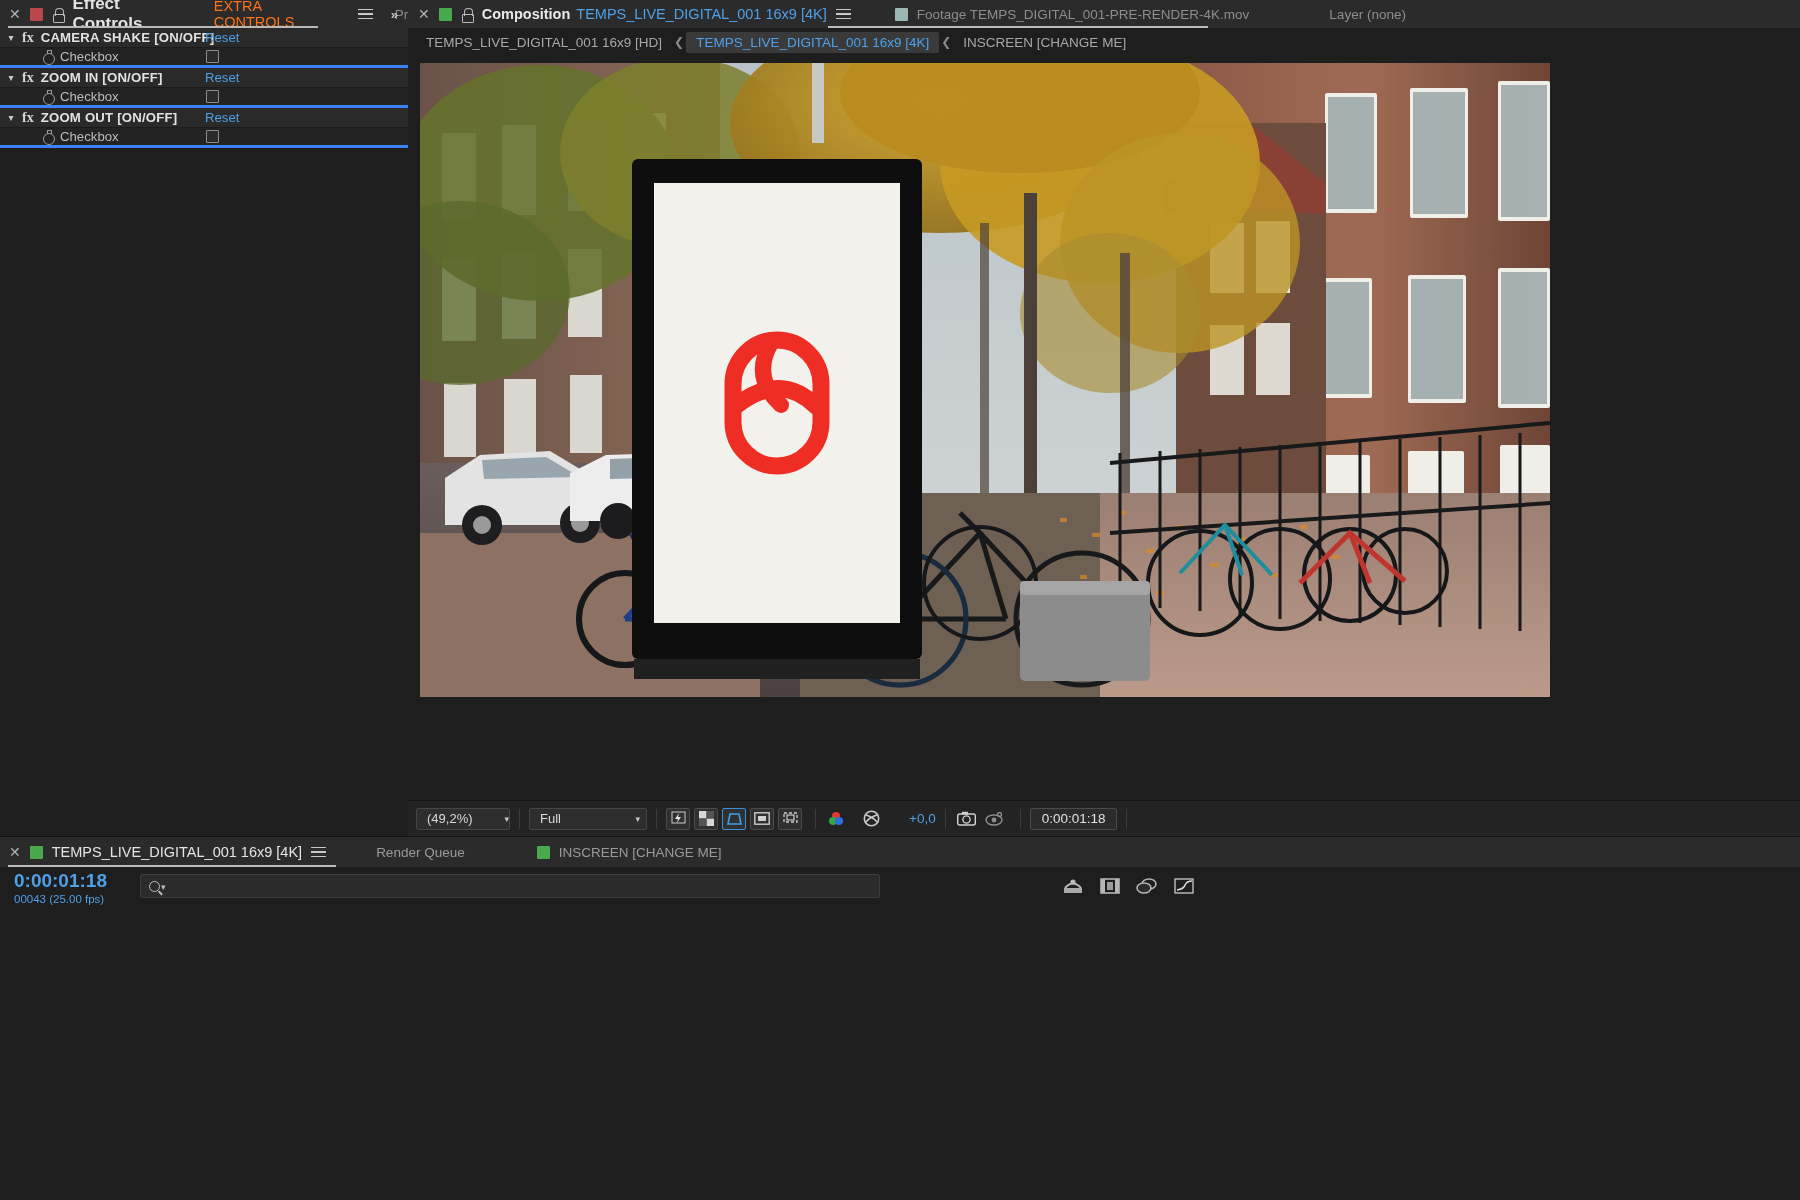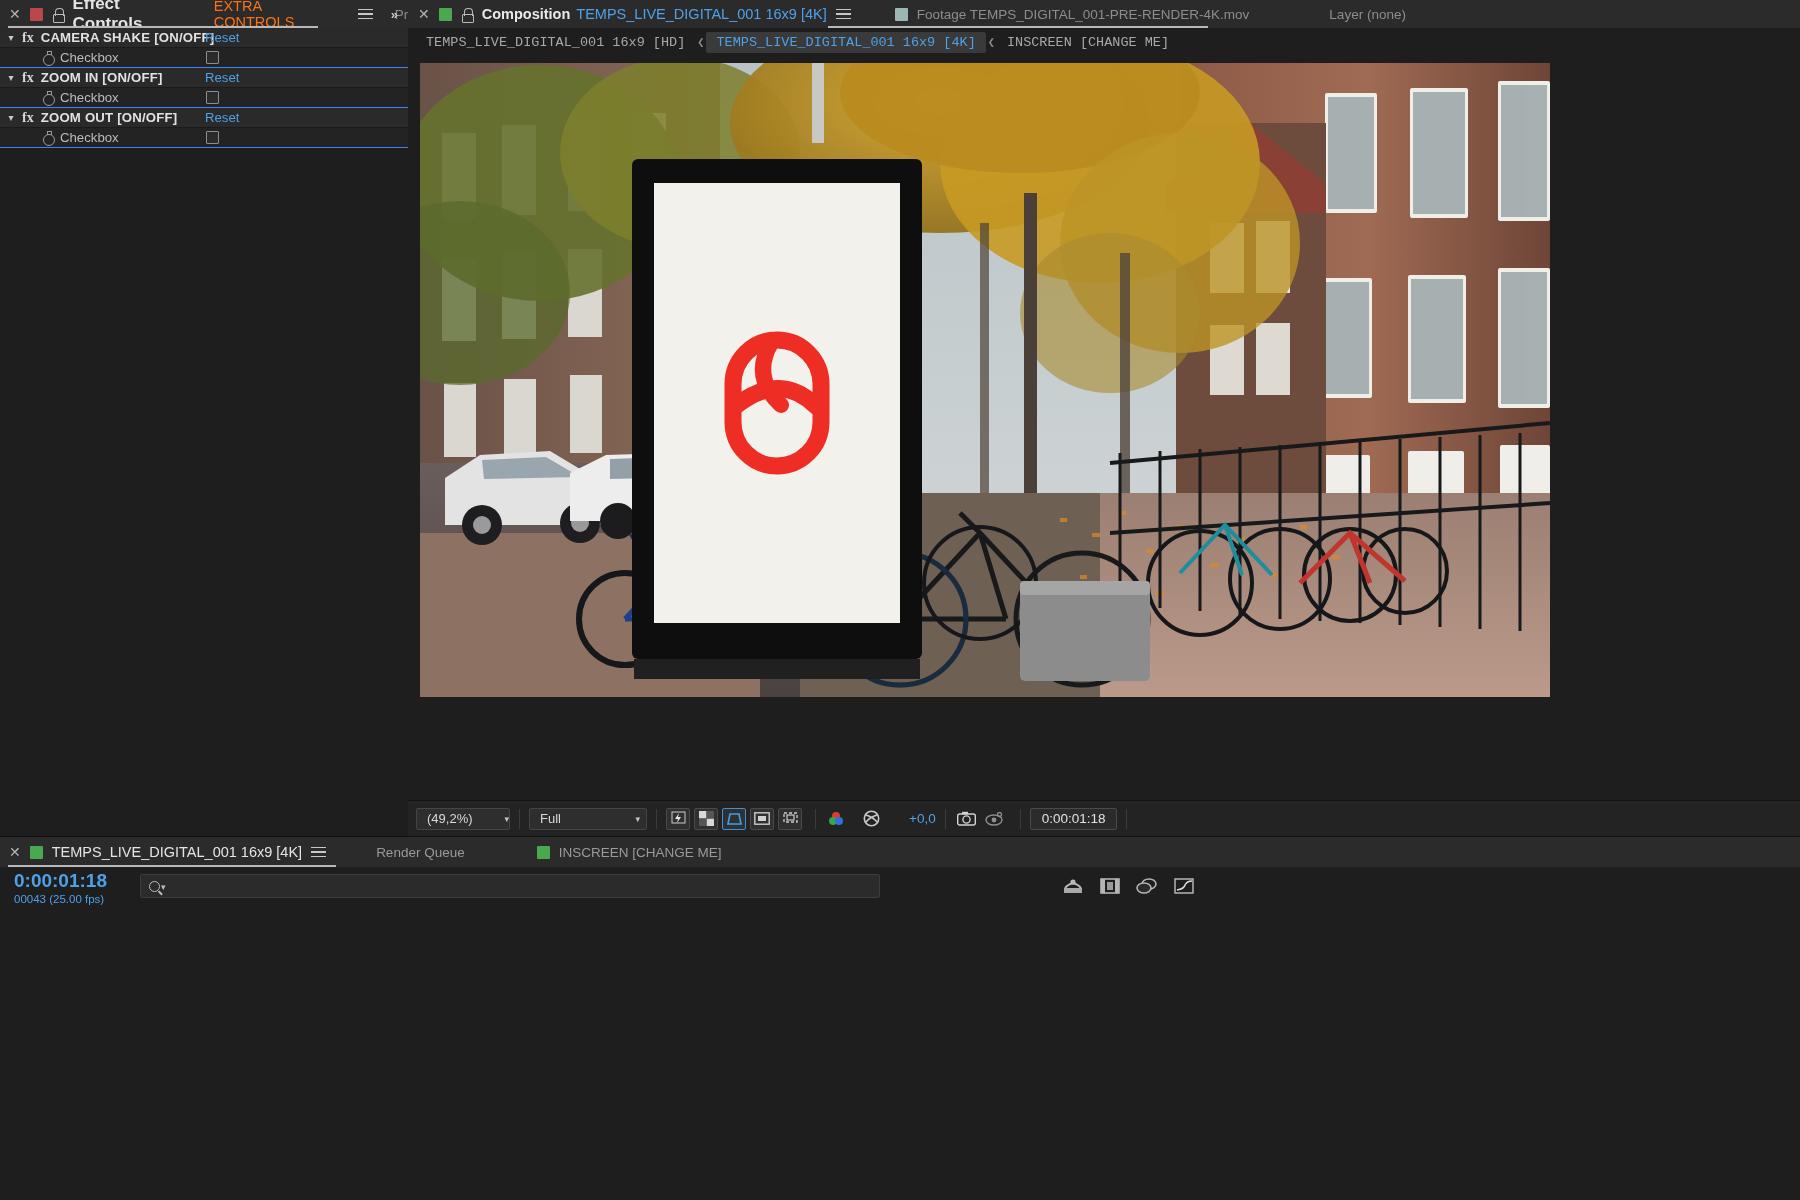--- a/index.html
+++ b/index.html
@@ -27,36 +27,36 @@
   #ec-othertab { color:#8b8b8b; font-size:13.5px; margin-left:22px; overflow:hidden; white-space:nowrap; }
   #ec-more { position:absolute; right:10px; top:7px; color:#c9c9c9; font-size:13px; font-weight:bold; }
   #ec-sub { height:26px; display:flex; align-items:center; padding-left:9px; color:#cfcfcf; font-size:13.5px; background:#1e1e1e; border-bottom:1px solid #2e2e2e; }
 
   .fxrow { height:20px; display:flex; align-items:center; background:#2a2a2a; border-bottom:1px solid #1b1b1b; }
   .fxrow .twisty { width:22px; text-align:center; color:#c8c8c8; font-size:10px; }
   .fxname { font-weight:bold; color:#e2e2e2; font-size:13.2px; letter-spacing:.2px; }
   .fxicon { font-family:"Liberation Serif", serif; font-size:14px; color:#d6d6d6; margin-right:7px; font-weight:bold; }
   .reset { color:#4ea0e8; font-size:13.2px; position:absolute; left:205px; }
   .fxrow, .proprow { position:relative; }
-  .proprow { height:20px; display:flex; align-items:center; background:#232323; border-bottom:1px solid #3b82f6; }
+  .proprow { height:20px; display:flex; align-items:center; background:#232323; border-bottom:3px solid #3b82f6; }
   .stopwatch { width:12px; height:12px; margin-left:42px; margin-right:6px; position:relative; flex:0 0 auto; }
   .stopwatch::before { content:""; position:absolute; left:0.5px; top:2px; width:10px; height:10px; border:1.3px solid #9a9a9a; border-radius:50%; }
   .stopwatch::after { content:""; position:absolute; left:4.6px; top:-1px; width:3px; height:3px; border:1.3px solid #9a9a9a; border-bottom:none; }
   .propname { color:#bcbcbc; font-size:13.2px; }
   .cbx { position:absolute; left:206px; width:13px; height:13px; border:1.6px solid #8e8e8e; background:#2b2b2b; border-radius:1px; }
 
   
   #comp-panel { position:absolute; left:408px; top:0; width:1392px; height:836px; background:#1e1e1e; }
   #comp-tabbar { height:28px; background:#2b2b2b; display:flex; align-items:center; padding-left:10px; position:relative; }
   #comp-tab { display:flex; align-items:center; }
   #comp-tab .t1 { font-weight:bold; color:#e9e9e9; font-size:14.5px; }
   #comp-tab .t2 { color:#4ea0e8; font-size:14.5px; margin-left:6px; }
   #comp-underline { position:absolute; left:420px; bottom:0; width:380px; height:2.5px; background:#b9b9b9; }
   .dimtab { color:#8d8d8d; font-size:13.5px; display:flex; align-items:center; }
-  #comp-breadcrumb { height:28px; display:flex; align-items:center; padding-left:8px; background:#1e1e1e; font-size:13.5px;font-family:Liberation Mono, monospace; }
+  #comp-breadcrumb { height:28px; display:flex; align-items:center; padding-left:8px; background:#1e1e1e; font-size:13.5px; }
   .bc-item { color:#a8a8a8; padding:0 10px; }
   .bc-item.active { color:#4ea0e8; background:#3a3a3a; border-radius:2px; padding:3px 10px; }
   .bc-sep { color:#8a8a8a; padding:0 2px; font-size:12px; }
 
   #viewer { position:absolute; left:408px; top:56px; width:1392px; height:744px; background:#1e1e1e; }
   #canvas-wrap { position:absolute; left:12px; top:7px; width:1130px; height:634px; overflow:hidden; background:#5a5146; }
 
   #vtoolbar { position:absolute; left:408px; top:800px; width:1392px; height:36px; background:#232323; display:flex; align-items:center; padding-left:8px; border-top:1px solid #141414; }
   .selbox { height:22px; background:#2e2e2e; border:1px solid #454545; border-radius:2px; display:flex; align-items:center; padding:0 6px 0 10px; color:#d8d8d8; font-size:13px;gap:22px; }
   .selbox .caret { margin-left:auto; font-size:9px; color:#c5c5c5; padding-left:10px; }

